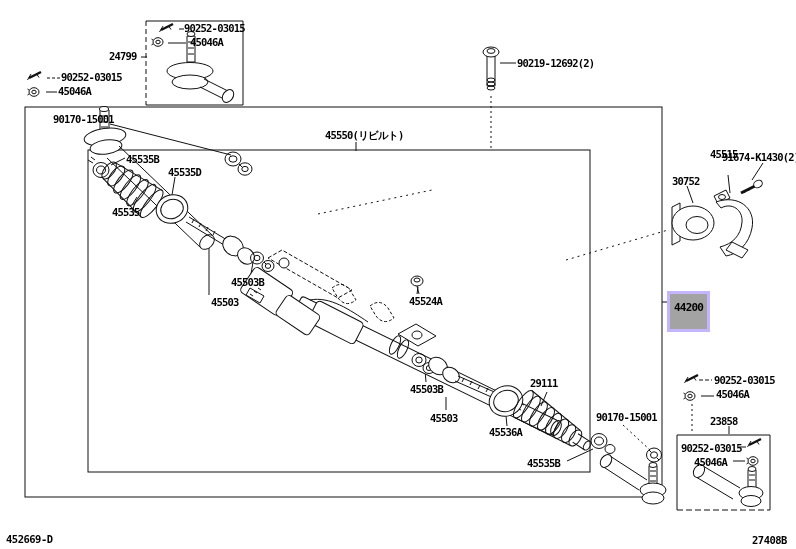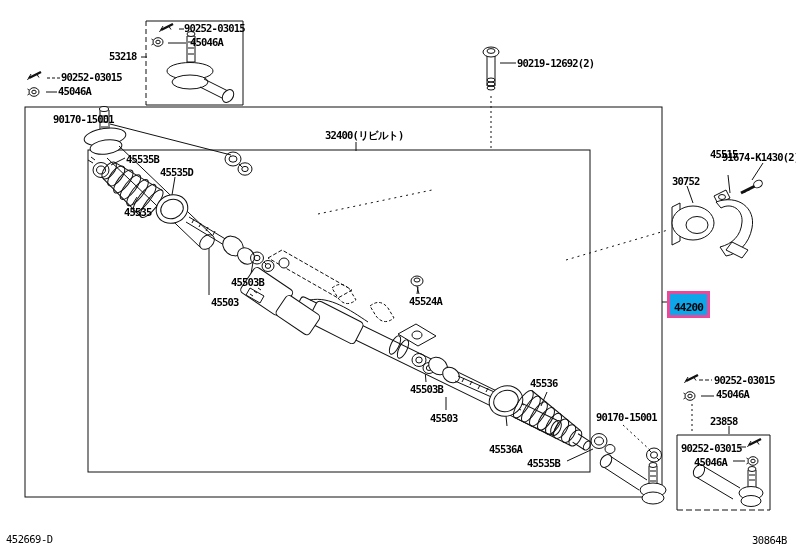--- a/index.html
+++ b/index.html
@@ -1,23 +1,23 @@
 <!DOCTYPE html>
 <html><head>
 <meta charset="utf-8">
 <style>
   html,body{margin:0;padding:0;background:#fff;}
   #stage{position:relative;width:796px;height:549px;background:#fff;overflow:hidden;
          font-family:"DejaVu Sans Mono",monospace;}
   #art{position:absolute;left:0;top:0;}
   .lbl{position:absolute;font:700 10.5px "DejaVu Sans Mono",monospace;
        letter-spacing:-0.8px;color:#000;white-space:nowrap;line-height:1;}
-  .footer{font-weight:400;letter-spacing:-0.5px;}
-  .red-callout{position:absolute;left:667px;top:291px;border:3px solid #ec4899;
-       background:#0ea5e9;padding:2px 4px 0 4px;}
+  .footer{font-weight:700;letter-spacing:-0.5px;}
+  .red-callout{position:absolute;left:667px;top:291px;border:3px solid #c4b5fd;
+       background:#a3a3a3;padding:2px 4px 14px 4px;}
   .red-callout span{font:700 11px "DejaVu Sans Mono",monospace;letter-spacing:-0.8px;color:#000;}
 </style>
 </head>
 <body>
 
 <div id="stage">
 
 <svg id="art" width="796" height="549" viewBox="0 0 796 549" stroke="#111" fill="none" stroke-width="1">
 
   <defs>
@@ -257,47 +257,47 @@
   <use href="#icon-bolt" x="28" y="70"></use>
   <use href="#icon-nut" x="28" y="87"></use>
   <use href="#icon-bolt" x="685" y="373"></use>
   <use href="#icon-nut" x="684" y="391"></use>
   <use href="#icon-bolt" x="748" y="437"></use>
   <use href="#icon-nut" x="747" y="456"></use>
 </svg>
 
 <div class="lbl" style="left:184px;top:23px">90252-03015</div>
 <div class="lbl" style="left:190px;top:37px">45046A</div>
-<div class="lbl" style="left:109px;top:51px">53218</div>
+<div class="lbl" style="left:109px;top:51px">24799</div>
 <div class="lbl" style="left:61px;top:72px">90252-03015</div>
 <div class="lbl" style="left:58px;top:86px">45046A</div>
 <div class="lbl" style="left:53px;top:114px">90170-15001</div>
 <div class="lbl" style="left:517px;top:58px">90219-12692(2)</div>
-<div class="lbl" style="left:325px;top:130px">32400(リビルト)</div>
+<div class="lbl" style="left:325px;top:130px">45550(リビルト)</div>
 <div class="lbl" style="left:126px;top:154px">45535B</div>
-<div class="lbl" style="left:160px;top:167px">45535D</div>
-<div class="lbl" style="left:124px;top:207px">45535</div>
+<div class="lbl" style="left:168px;top:167px">45535D</div>
+<div class="lbl" style="left:112px;top:207px">45535</div>
 <div class="lbl" style="left:231px;top:277px">45503B</div>
 <div class="lbl" style="left:211px;top:297px">45503</div>
 <div class="lbl" style="left:409px;top:296px">45524A</div>
 <div class="lbl" style="left:722px;top:152px">91674-K1430(2)</div>
 <div class="lbl" style="left:710px;top:149px">45515</div>
 <div class="lbl" style="left:672px;top:176px">30752</div>
 <div class="lbl" style="left:410px;top:384px">45503B</div>
 <div class="lbl" style="left:430px;top:413px">45503</div>
-<div class="lbl" style="left:530px;top:378px">45536</div>
-<div class="lbl" style="left:489px;top:444px">45536A</div>
+<div class="lbl" style="left:530px;top:378px">29111</div>
+<div class="lbl" style="left:489px;top:427px">45536A</div>
 <div class="lbl" style="left:527px;top:458px">45535B</div>
 <div class="lbl" style="left:596px;top:412px">90170-15001</div>
 <div class="lbl" style="left:714px;top:375px">90252-03015</div>
 <div class="lbl" style="left:716px;top:389px">45046A</div>
 <div class="lbl" style="left:710px;top:416px">23858</div>
 <div class="lbl" style="left:681px;top:443px">90252-03015</div>
 <div class="lbl" style="left:694px;top:457px">45046A</div>
 
 <div class="red-callout">
   <span>44200</span>
 </div>
 
 <div class="lbl footer" style="left:6px;top:534px">452669-D</div>
-<div class="lbl footer" style="left:752px;top:535px">30864B</div>
+<div class="lbl footer" style="left:752px;top:535px">27408B</div>
 
 </div>
 
 </body></html>

